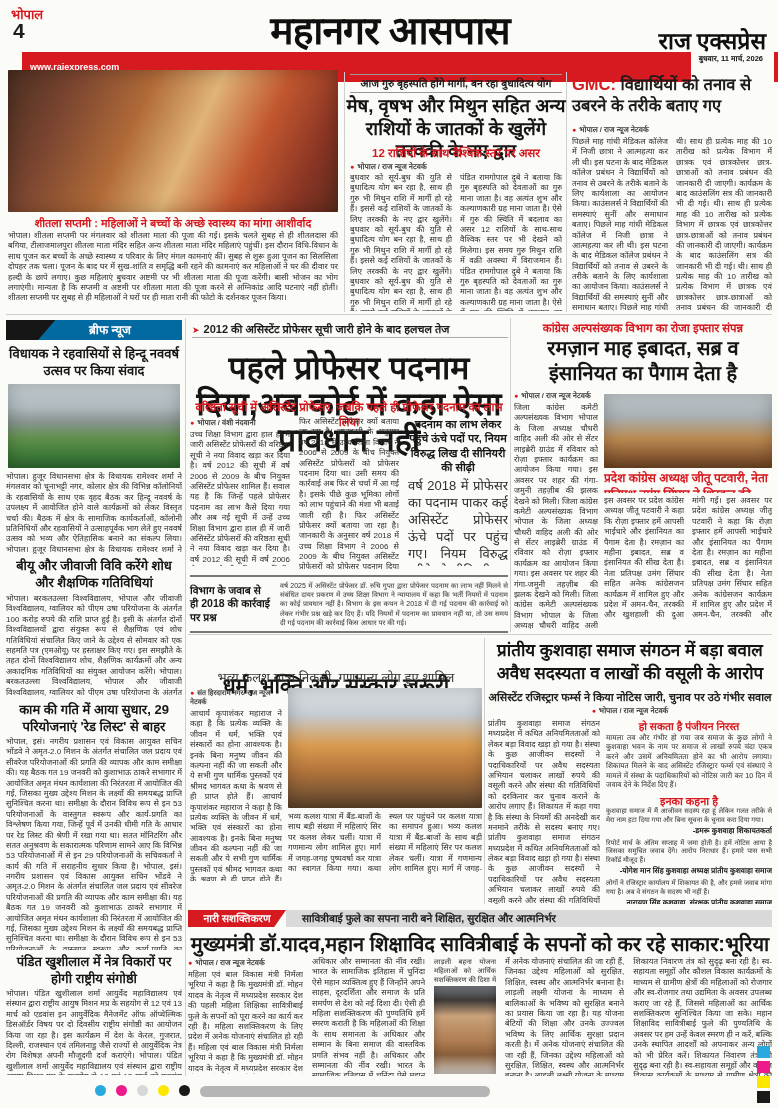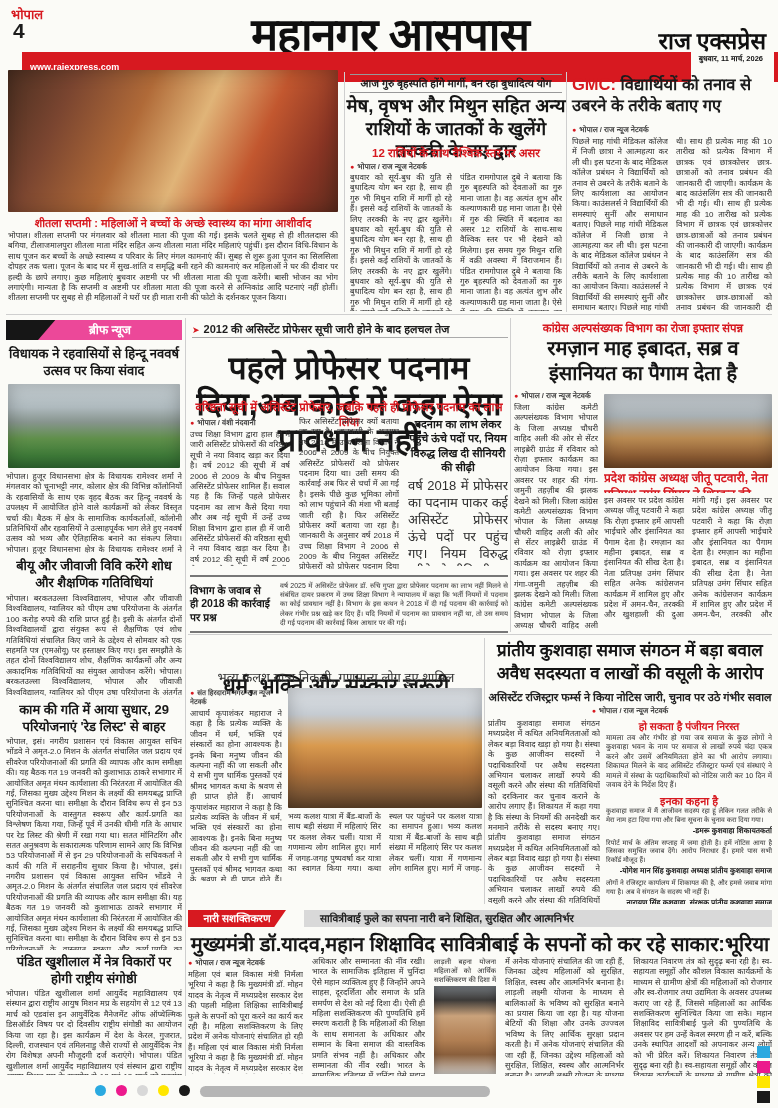--- a/index.html
+++ b/index.html
@@ -27,21 +27,21 @@
   .qattr{font-size:7.5px;font-weight:bold;text-align:right;color:#222;}
   .qtext{font-size:6.8px;line-height:1.3;text-align:justify;color:#333;}
 </style>
 </head>
 <body>
 
 <div class="page">
 
   <div class="abs red" style="left:11px;top:5px;font-weight:bold;font-size:13px;">भोपाल</div>
   <div class="abs" style="left:13px;top:19px;font-weight:bold;font-size:21px;">4</div>
-  <div class="abs ctr" style="left:180px;top:2px;width:420px;font-weight:bold;font-size:45px;letter-spacing:-1px;color:#0f0f0f;">महानगर आसपास</div>
+  <div class="abs ctr" style="left:180px;top:2px;width:420px;font-weight:bold;font-size:39px;letter-spacing:-1px;color:#0f0f0f;">महानगर आसपास</div>
   <div class="abs" style="right:12px;top:24px;font-weight:bold;font-size:23px;color:#0f0f0f;font-family:Liberation Serif, serif;">राज एक्सप्रेस</div>
   <div class="abs" style="left:22px;top:52px;width:766px;height:30px;display:flex;align-items:stretch;">
     <div style="flex:1;background:#d71920;display:flex;align-items:center;">
       <span style="color:#fff;font-weight:bold;font-size:9px;padding-left:8px;">www.rajexpress.com</span>
     </div>
     <div style="background:#fbfbf7;color:#111;font-weight:bold;font-size:7.5px;line-height:13px;padding:0 8px;">बुधवार, 11 मार्च, 2026</div>
     <div style="width:14px;background:#d71920;margin-left:3px;"></div>
   </div>
 
   <div class="ph ph-sheetla" style="left:8px;top:70px;width:330px;height:142px;"></div>
@@ -65,21 +65,21 @@
   <div class="abs" style="left:572px;top:137px;width:200px;height:174px;display:flex;gap:8px;">
     <div class="bt" style="width:96px;height:174px;">पिछले माह गांधी मेडिकल कॉलेज में निजी छात्रा ने आत्महत्या कर ली थी। इस घटना के बाद मेडिकल कॉलेज प्रबंधन ने विद्यार्थियों को तनाव से उबरने के तरीके बताने के लिए कार्यशाला का आयोजन किया। काउंसलर्स ने विद्यार्थियों की समस्याएं सुनीं और समाधान बताए। पिछले माह गांधी मेडिकल कॉलेज में निजी छात्रा ने आत्महत्या कर ली थी। इस घटना के बाद मेडिकल कॉलेज प्रबंधन ने विद्यार्थियों को तनाव से उबरने के तरीके बताने के लिए कार्यशाला का आयोजन किया। काउंसलर्स ने विद्यार्थियों की समस्याएं सुनीं और समाधान बताए। पिछले माह गांधी मेडिकल कॉलेज में निजी छात्रा ने आत्महत्या कर ली थी। इस घटना के बाद मेडिकल कॉलेज प्रबंधन ने विद्यार्थियों को तनाव से उबरने के तरीके बताने के लिए कार्यशाला का आयोजन किया। काउंसलर्स ने विद्यार्थियों की समस्याएं सुनीं और समाधान बताए।</div>
     <div class="bt" style="width:96px;height:174px;">थी। साथ ही प्रत्येक माह की 10 तारीख को प्रत्येक विभाग में छात्रक एवं छात्रकोत्तर छात्र-छात्राओं को तनाव प्रबंधन की जानकारी दी जाएगी। कार्यक्रम के बाद काउंसलिंग सत्र की जानकारी भी दी गई। थी। साथ ही प्रत्येक माह की 10 तारीख को प्रत्येक विभाग में छात्रक एवं छात्रकोत्तर छात्र-छात्राओं को तनाव प्रबंधन की जानकारी दी जाएगी। कार्यक्रम के बाद काउंसलिंग सत्र की जानकारी भी दी गई। थी। साथ ही प्रत्येक माह की 10 तारीख को प्रत्येक विभाग में छात्रक एवं छात्रकोत्तर छात्र-छात्राओं को तनाव प्रबंधन की जानकारी दी जाएगी। कार्यक्रम के बाद काउंसलिंग सत्र की जानकारी भी दी गई। थी। साथ ही प्रत्येक माह की 10 तारीख को प्रत्येक विभाग में छात्रक एवं छात्रकोत्तर छात्र-छात्राओं को तनाव प्रबंधन की जानकारी दी जाएगी। कार्यक्रम के बाद काउंसलिंग सत्र की जानकारी भी दी गई।</div>
   </div>
 
   <div class="hline" style="left:6px;top:314px;width:766px;"></div>
   <div class="vline" style="left:185px;top:318px;height:758px;"></div>
 
   <div class="abs" style="left:6px;top:320px;width:176px;height:20px;">
     <div style="position:absolute;left:0;top:0;width:62px;height:20px;background:#161616;clip-path:polygon(0 0,100% 0,76% 100%,0 100%);"></div>
-    <div class="ctr" style="position:absolute;left:32px;top:0;width:144px;height:20px;background:#ec4899;clip-path:polygon(12% 0,100% 0,100% 100%,0 100%);color:#fff;font-weight:bold;font-size:12px;line-height:20px;">ब्रीफ न्यूज</div>
+    <div class="ctr" style="position:absolute;left:32px;top:0;width:144px;height:20px;background:#0369a1;clip-path:polygon(12% 0,100% 0,100% 100%,0 100%);color:#fff;font-weight:bold;font-size:12px;line-height:20px;">ब्रीफ न्यूज</div>
   </div>
   <div class="abs brief-title" style="left:6px;top:346px;width:176px;height:34px;overflow:hidden;">विधायक ने रहवासियों से हिन्दू नववर्ष उत्सव पर किया संवाद</div>
   <div class="ph ph-brief" style="left:8px;top:384px;width:172px;height:84px;"></div>
   <div class="abs bt" style="left:6px;top:472px;width:176px;height:82px;">भोपाल। हुजूर विधानसभा क्षेत्र के विधायक रामेश्वर शर्मा ने मंगलवार को चूनाभट्टी नगर, कोलार क्षेत्र की विभिन्न कॉलोनियों के रहवासियों के साथ एक वृहद बैठक कर हिन्दू नववर्ष के उपलक्ष्य में आयोजित होने वाले कार्यक्रमों को लेकर विस्तृत चर्चा की। बैठक में क्षेत्र के सामाजिक कार्यकर्ताओं, कॉलोनी प्रतिनिधियों और रहवासियों ने उत्साहपूर्वक भाग लेते हुए नववर्ष उत्सव को भव्य और ऐतिहासिक बनाने का संकल्प लिया। भोपाल। हुजूर विधानसभा क्षेत्र के विधायक रामेश्वर शर्मा ने मंगलवार को चूनाभट्टी नगर, कोलार क्षेत्र की विभिन्न कॉलोनियों के रहवासियों के साथ एक वृहद बैठक कर हिन्दू नववर्ष के उपलक्ष्य में आयोजित होने वाले कार्यक्रमों को लेकर विस्तृत चर्चा की। बैठक में क्षेत्र के सामाजिक कार्यकर्ताओं, कॉलोनी प्रतिनिधियों और रहवासियों ने उत्साहपूर्वक भाग लेते हुए नववर्ष उत्सव को भव्य और ऐतिहासिक बनाने का संकल्प लिया।</div>
   <div class="abs brief-title" style="left:6px;top:558px;width:176px;height:34px;overflow:hidden;">बीयू और जीवाजी विवि करेंगे शोध और शैक्षणिक गतिविधियां</div>
   <div class="abs bt" style="left:6px;top:594px;width:176px;height:104px;">भोपाल। बरकतउल्ला विश्वविद्यालय, भोपाल और जीवाजी विश्वविद्यालय, ग्वालियर को पीएम उषा परियोजना के अंतर्गत 100 करोड़ रुपये की राशि प्राप्त हुई है। इसी के अंतर्गत दोनों विश्वविद्यालयों द्वारा संयुक्त रूप से शैक्षणिक एवं शोध गतिविधियां संचालित किए जाने के उद्देश्य से सोमवार को एक सहमति पत्र (एमओयू) पर हस्ताक्षर किए गए। इस समझौते के तहत दोनों विश्वविद्यालय शोध, शैक्षणिक कार्यक्रमों और अन्य अकादमिक गतिविधियों का संयुक्त आयोजन करेंगे। भोपाल। बरकतउल्ला विश्वविद्यालय, भोपाल और जीवाजी विश्वविद्यालय, ग्वालियर को पीएम उषा परियोजना के अंतर्गत 100 करोड़ रुपये की राशि प्राप्त हुई है। इसी के अंतर्गत दोनों विश्वविद्यालयों द्वारा संयुक्त रूप से शैक्षणिक एवं शोध गतिविधियां संचालित किए जाने के उद्देश्य से सोमवार को एक सहमति पत्र (एमओयू) पर हस्ताक्षर किए गए। इस समझौते के तहत दोनों विश्वविद्यालय शोध, शैक्षणिक कार्यक्रमों और अन्य अकादमिक गतिविधियों का संयुक्त आयोजन करेंगे।</div>
   <div class="abs brief-title" style="left:6px;top:702px;width:176px;height:34px;overflow:hidden;">काम की गति में आया सुधार, 29 परियोजनाएं 'रेड लिस्ट' से बाहर</div>
   <div class="abs bt" style="left:6px;top:737px;width:176px;height:213px;">भोपाल, इसं। नगरीय प्रशासन एवं विकास आयुक्त सचिन भोंडवे ने अमृत-2.0 मिशन के अंतर्गत संचालित जल प्रदाय एवं सीवरेज परियोजनाओं की प्रगति की व्यापक और काम समीक्षा की। यह बैठक गत 19 जनवरी को कुशाभाऊ ठाकरे सभागार में आयोजित अमृत मंथन कार्यशाला की निरंतरता में आयोजित की गई, जिसका मुख्य उद्देश्य मिशन के लक्ष्यों की समयबद्ध प्राप्ति सुनिश्चित करना था। समीक्षा के दौरान विविध रूप से इन 53 परियोजनाओं के वास्तुगत स्वरूप और कार्य-प्रगति का विश्लेषण किया गया, जिन्हें पूर्व में उनकी धीमी गति के आधार पर रेड लिस्ट की श्रेणी में रखा गया था। सतत मॉनिटरिंग और सतत अनुश्रवण के सकारात्मक परिणाम सामने आए कि विभिन्न 53 परियोजनाओं में से इन 29 परियोजनाओं के सचिवकर्ता ने कार्य की गति में सराहनीय सुधार किया है। भोपाल, इसं। नगरीय प्रशासन एवं विकास आयुक्त सचिन भोंडवे ने अमृत-2.0 मिशन के अंतर्गत संचालित जल प्रदाय एवं सीवरेज परियोजनाओं की प्रगति की व्यापक और काम समीक्षा की। यह बैठक गत 19 जनवरी को कुशाभाऊ ठाकरे सभागार में आयोजित अमृत मंथन कार्यशाला की निरंतरता में आयोजित की गई, जिसका मुख्य उद्देश्य मिशन के लक्ष्यों की समयबद्ध प्राप्ति सुनिश्चित करना था। समीक्षा के दौरान विविध रूप से इन 53 परियोजनाओं के वास्तुगत स्वरूप और कार्य-प्रगति का विश्लेषण किया गया, जिन्हें पूर्व में उनकी धीमी गति के आधार पर रेड लिस्ट की श्रेणी में रखा गया था। सतत मॉनिटरिंग और सतत अनुश्रवण के सकारात्मक परिणाम सामने आए कि विभिन्न 53 परियोजनाओं में से इन 29 परियोजनाओं के सचिवकर्ता ने कार्य की गति में सराहनीय सुधार किया है।</div>
   <div class="abs brief-title" style="left:6px;top:954px;width:176px;height:34px;overflow:hidden;">पंडित खुशीलाल में नेत्र विकारों पर होगी राष्ट्रीय संगोष्ठी</div>
   <div class="abs bt" style="left:6px;top:989px;width:176px;height:86px;">भोपाल। पंडित खुशीलाल शर्मा आयुर्वेद महाविद्यालय एवं संस्थान द्वारा राष्ट्रीय आयुष मिशन मप्र के सहयोग से 12 एवं 13 मार्च को एडवांस इन आयुर्वेदिक मैनेजमेंट ऑफ ऑप्थेल्मिक डिसऑर्डर विषय पर दो दिवसीय राष्ट्रीय संगोष्ठी का आयोजन किया जा रहा है। इस कार्यक्रम में देश के केरल, गुजरात, दिल्ली, राजस्थान एवं तमिलनाडु जैसे राज्यों से आयुर्वेदिक नेत्र रोग विशेषज्ञ अपनी मौजूदगी दर्ज कराएंगे। भोपाल। पंडित खुशीलाल शर्मा आयुर्वेद महाविद्यालय एवं संस्थान द्वारा राष्ट्रीय आयुष मिशन मप्र के सहयोग से 12 एवं 13 मार्च को एडवांस इन आयुर्वेदिक मैनेजमेंट ऑफ ऑप्थेल्मिक डिसऑर्डर विषय पर दो दिवसीय राष्ट्रीय संगोष्ठी का आयोजन किया जा रहा है। इस कार्यक्रम में देश के केरल, गुजरात, दिल्ली, राजस्थान एवं तमिलनाडु जैसे राज्यों से आयुर्वेदिक नेत्र रोग विशेषज्ञ अपनी मौजूदगी दर्ज कराएंगे।</div>
@@ -140,21 +140,21 @@
     <div style="margin-bottom:4px;">
       <div class="qtext">रिपोर्ट मार्च के अंतिम सप्ताह में जमा होती है। हमें नोटिस आया है जिसका समुचित जवाब देंगे। आरोप निराधार हैं। हमारे पास सभी रिकॉर्ड मौजूद हैं।</div>
       <div class="qattr">-योगेश मान सिंह कुशवाहा अध्यक्ष प्रांतीय कुशवाहा समाज</div>
     </div>
     <div>
       <div class="qtext">लोगों ने रजिस्ट्रार कार्यालय में शिकायत की है, और हमसे जवाब मांगा गया है। अब वे संगठन के सदस्य भी नहीं हैं।</div>
       <div class="qattr">नारायण सिंह कुशवाहा, संरक्षक प्रांतीय कुशवाहा समाज</div>
     </div>
   </div>
 
-  <div class="abs" style="left:188px;top:910px;width:584px;height:17px;display:flex;gap:18px;">
+  <div class="abs" style="left:188px;top:910px;width:584px;height:17px;display:flex;">
     <div class="ctr" style="width:98px;background:#d71920;color:#fff;font-weight:bold;font-size:10.5px;line-height:17px;clip-path:polygon(0 0,100% 0,88% 100%,0 100%);">नारी सशक्तिकरण</div>
     <div style="flex:1;background:#d9d9d9;font-weight:bold;font-size:10.5px;line-height:17px;color:#222;padding-left:16px;overflow:hidden;white-space:nowrap;">सावित्रीबाई फुले का सपना नारी बने शिक्षित, सुरक्षित और आत्मनिर्भर</div>
   </div>
   <div class="abs ctr hl" style="left:188px;top:930px;width:584px;font-size:20px;">मुख्यमंत्री डॉ.यादव,महान शिक्षाविद सावित्रीबाई के सपनों को कर रहे साकार:भूरिया</div>
   <div class="abs" style="left:188px;top:957px;width:584px;height:119px;display:flex;gap:9px;">
     <div style="width:116px;">
       <div class="byline" style="margin-bottom:3px;"><span class="bull">●</span><span>भोपाल / राज न्यूज नेटवर्क</span></div>
       <div class="bt" style="height:104px;">महिला एवं बाल विकास मंत्री निर्मला भूरिया ने कहा है कि मुख्यमंत्री डॉ. मोहन यादव के नेतृत्व में मध्यप्रदेश सरकार देश की पहली महिला शिक्षिका सावित्रीबाई फुले के सपनों को पूरा करने का कार्य कर रही है। महिला सशक्तिकरण के लिए प्रदेश में अनेक योजनाएं संचालित हो रही हैं। महिला एवं बाल विकास मंत्री निर्मला भूरिया ने कहा है कि मुख्यमंत्री डॉ. मोहन यादव के नेतृत्व में मध्यप्रदेश सरकार देश की पहली महिला शिक्षिका सावित्रीबाई फुले के सपनों को पूरा करने का कार्य कर रही है। महिला सशक्तिकरण के लिए प्रदेश में अनेक योजनाएं संचालित हो रही हैं।</div>
     </div>
     <div class="bt" style="width:114px;height:119px;">अधिकार और सम्मानता की नींव रखी। भारत के सामाजिक इतिहास में चुनिंदा ऐसे महान व्यक्तित्व हुए हैं जिन्होंने अपने साहस, दूरदर्शिता और समाज के प्रति समर्पण से देश को नई दिशा दी। ऐसी ही महिला सशक्तिकरण की पुण्यतिथि हमें स्मरण कराती है कि महिलाओं की शिक्षा के साथ समानता के अधिकार और सम्मान के बिना समाज की वास्तविक प्रगति संभव नहीं है। अधिकार और सम्मानता की नींव रखी। भारत के सामाजिक इतिहास में चुनिंदा ऐसे महान व्यक्तित्व हुए हैं जिन्होंने अपने साहस, दूरदर्शिता और समाज के प्रति समर्पण से देश को नई दिशा दी। ऐसी ही महिला सशक्तिकरण की पुण्यतिथि हमें स्मरण कराती है कि महिलाओं की शिक्षा के साथ समानता के अधिकार और सम्मान के बिना समाज की वास्तविक प्रगति संभव नहीं है।</div>

